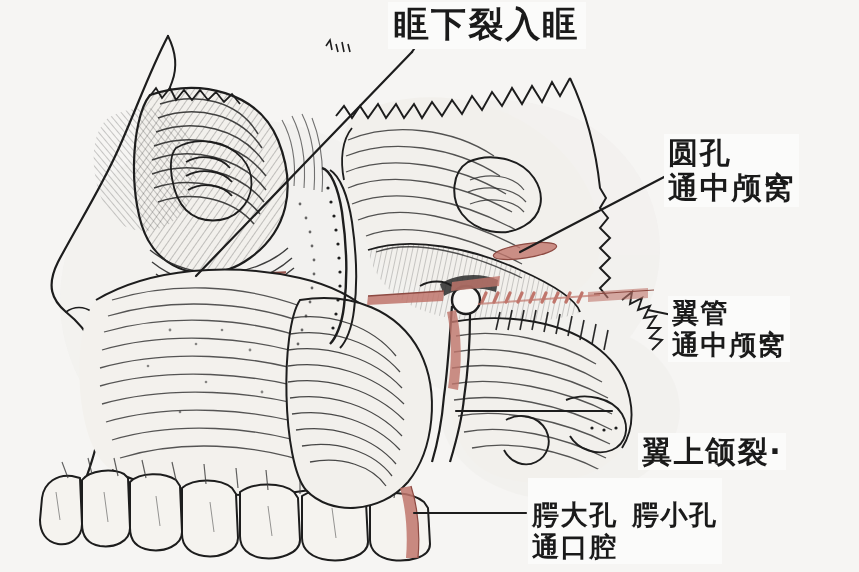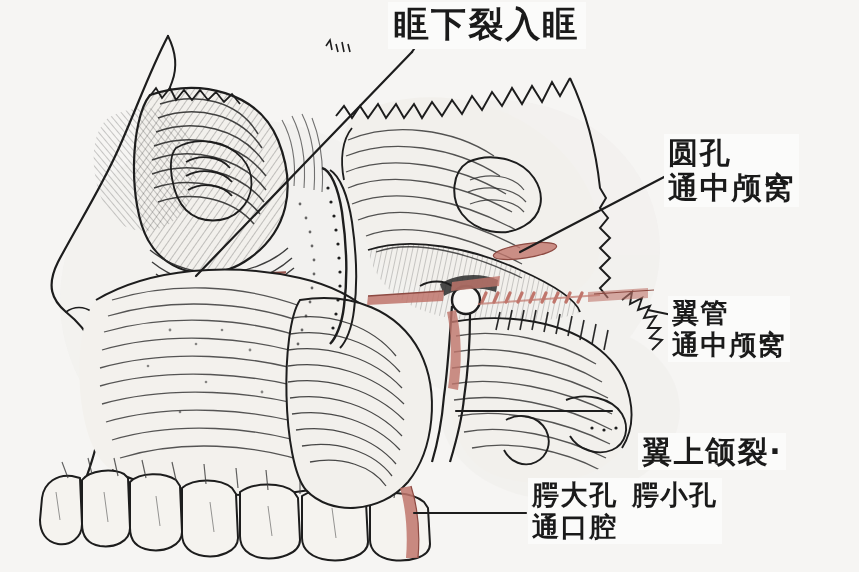--- a/index.html
+++ b/index.html
@@ -49,21 +49,21 @@
   }
   #label-pterygomaxillary-fissure {
     left: 638px; top: 389px;
     font-size: 30px;
     margin-top: 44px;
   }
   #label-pterygopalatine-canal {
     left: 528px; top: 478px;
     font-size: 27px;
   }
-  .sub-row { display: block; }
+  .sub-row { display: block; margin-top: 20px; }
   .sub-row .gap { display: inline-block; width: 14px; }
 </style>
 </head>
 <body>
 
 <div id="stage">
 
   <svg id="art" viewBox="0 0 859 572" xmlns="http://www.w3.org/2000/svg">
     <defs>
       <pattern id="hatchA" width="6" height="6" patternUnits="userSpaceOnUse" patternTransform="rotate(35)">

